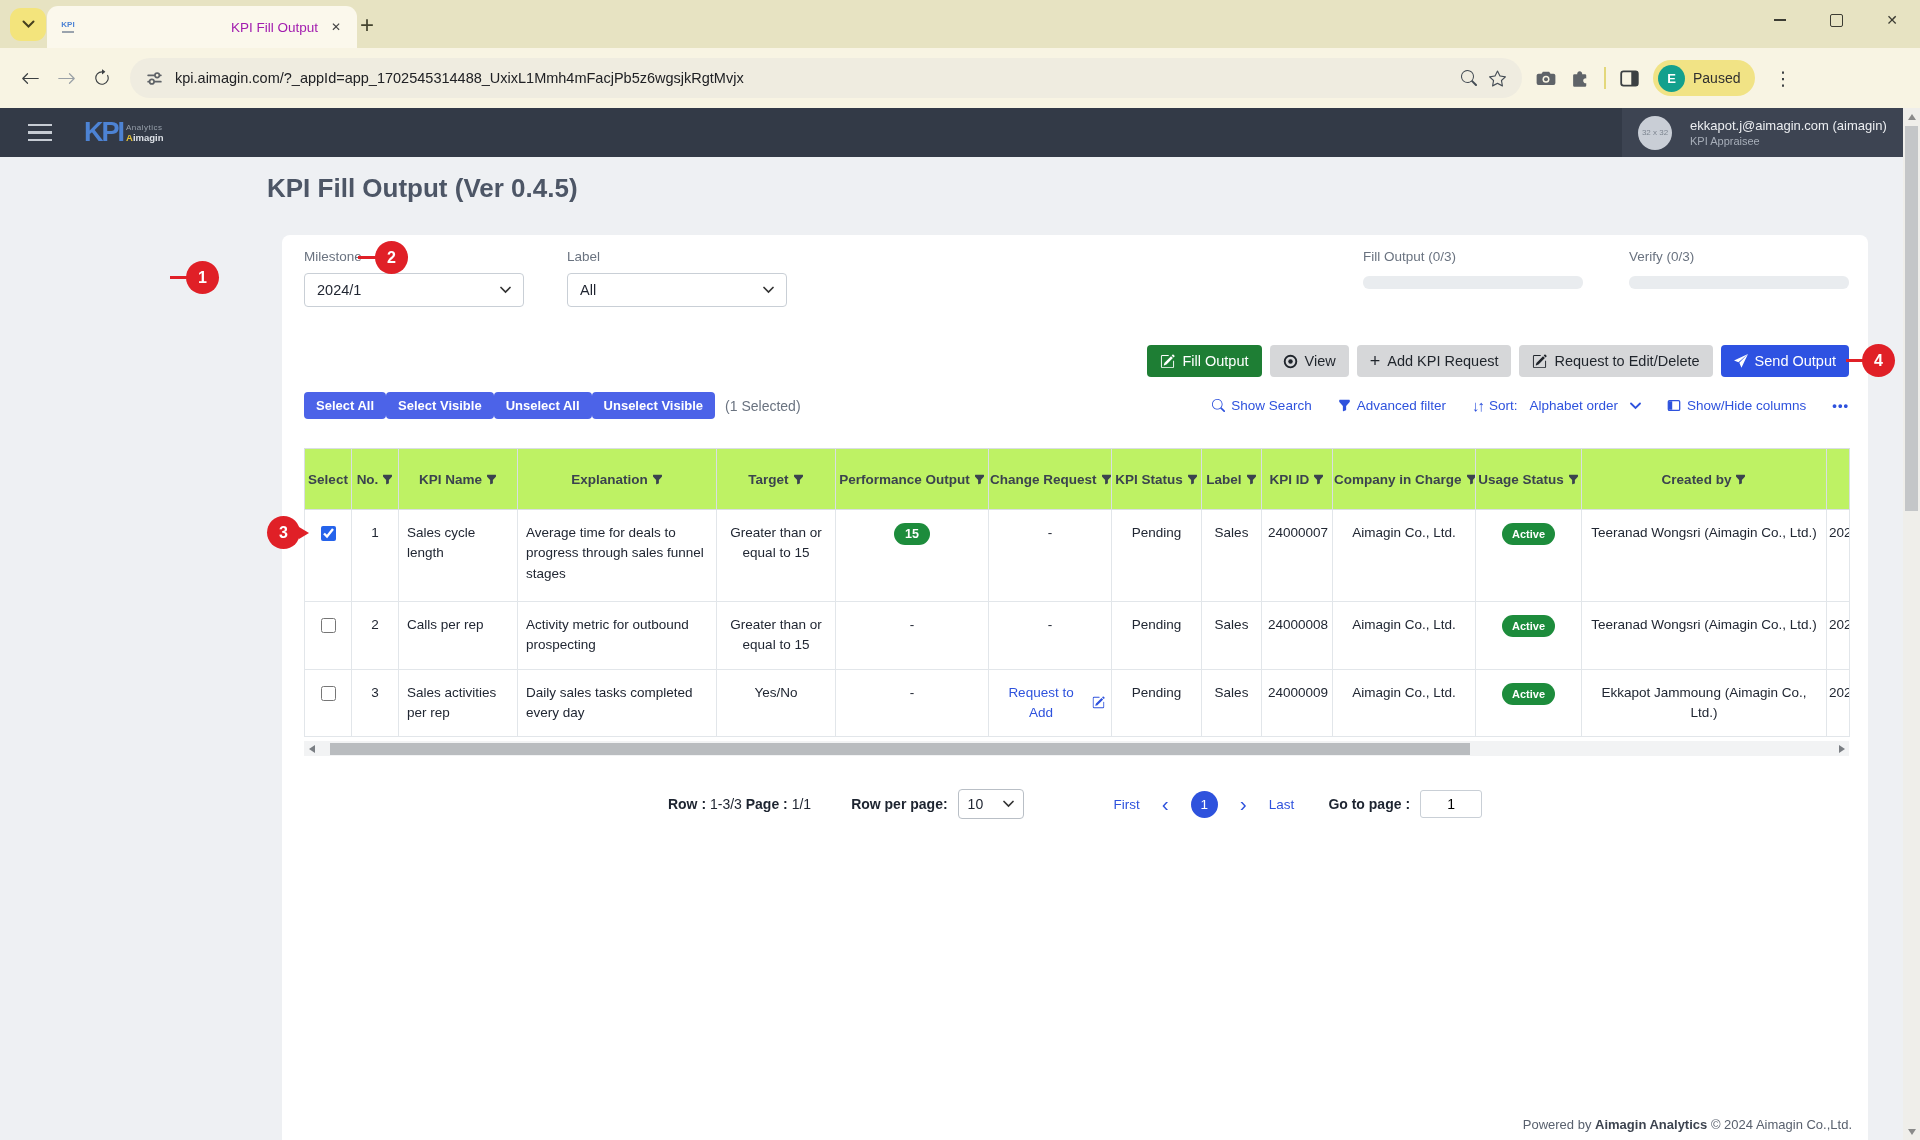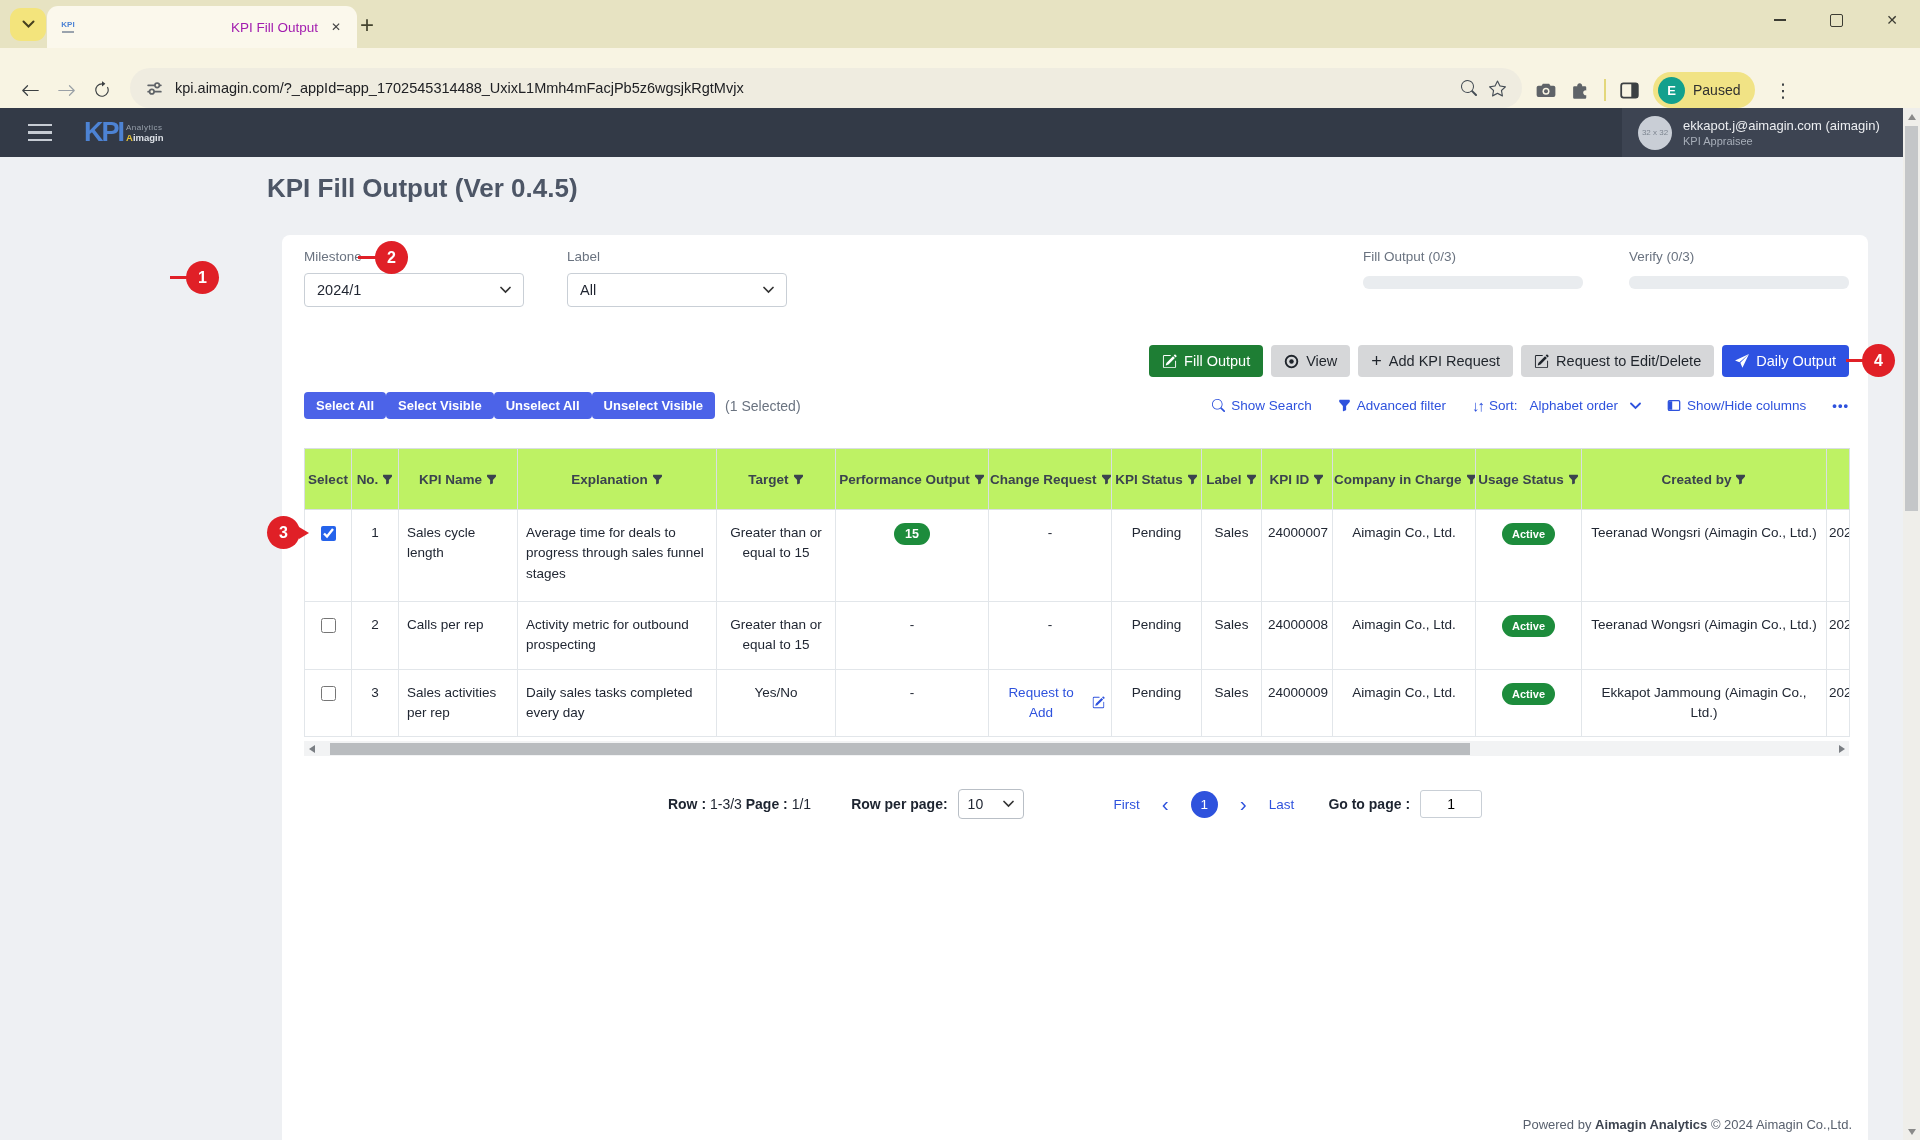--- a/index.html
+++ b/index.html
@@ -19,21 +19,21 @@
   .tab-close{font-size:12px;color:#444;padding:2px 4px;cursor:pointer;}
   .new-tab{position:absolute;left:352px;top:10px;font-size:24px;color:#44442f;font-weight:400;
            width:30px;height:30px;display:flex;align-items:center;justify-content:center;cursor:pointer;}
   .win-controls{position:absolute;right:0;top:0;height:40px;display:flex;}
   .win-btn{width:56px;height:40px;display:flex;align-items:center;justify-content:center;cursor:pointer;}
   .glyph-min{width:12px;height:2px;background:#3c3c33;}
   .glyph-max{width:11px;height:11px;border:1.6px solid #3c3c33;border-radius:2px;}
   .glyph-close{font-size:14px;color:#3c3c33;}
 
   .toolbar{position:absolute;top:48px;left:0;right:0;height:60px;background:#f8f4e3;
-           display:flex;align-items:flex-end;padding:0 12px;box-sizing:border-box;}
+           display:flex;align-items:center;padding:0 12px;box-sizing:border-box;}
   .nav-ic{width:36px;height:36px;display:flex;align-items:center;justify-content:center;cursor:pointer;}
   .omnibox{margin-left:10px;width:1392px;height:40px;background:#efece0;border-radius:20px;
            display:flex;align-items:center;padding:0 16px;box-sizing:border-box;gap:12px;}
   .url-text{flex:1;font-size:14.5px;color:#202124;white-space:nowrap;overflow:hidden;}
   .tb-right{display:flex;align-items:center;margin-left:14px;gap:14px;}
   .tb-divider{width:2px;height:22px;background:#e3d77a;}
   .profile-chip{height:36px;border-radius:18px;background:#f1e385;display:flex;align-items:center;
                 gap:8px;padding:0 15px 0 5px;cursor:pointer;}
   .profile-avatar{width:27px;height:27px;border-radius:50%;background:#13a08d;color:#fff;
                   font-size:13px;font-weight:bold;display:flex;align-items:center;justify-content:center;}
@@ -45,21 +45,21 @@
               display:flex;align-items:center;}
   .hamburger{margin-left:22px;display:flex;flex-direction:column;gap:5px;cursor:pointer;padding:6px;}
   .hamburger span{display:block;width:24px;height:2.5px;background:#c7ccd4;}
   .logo{display:flex;align-items:center;margin-left:26px;cursor:pointer;}
   .logo-kpi{font-size:27px;font-weight:bold;color:#4d83d4;letter-spacing:-2px;line-height:27px;}
   .logo-stack{display:flex;flex-direction:column;margin-left:3px;}
   .logo-analytics{font-size:8px;color:#98a1ac;letter-spacing:.5px;}
   .logo-aimagin{font-size:9.5px;font-weight:bold;color:#dde1e7;}
   .logo-aimagin b{color:#e5c235;}
   .user-box{margin-left:auto;height:100%;width:281px;background:#3d4452;display:flex;
-            align-items:center;gap:11px;padding:0 16px;box-sizing:border-box;cursor:pointer;}
+            align-items:center;gap:18px;padding:0 16px;box-sizing:border-box;cursor:pointer;}
   .avatar{width:34px;height:34px;border-radius:50%;background:#c9ced6;color:#7d8590;font-size:8px;
           display:flex;align-items:center;justify-content:center;flex:none;}
   .user-texts{display:flex;flex-direction:column;align-items:flex-start;flex:1;}
   .user-email{font-size:13px;color:#eceef1;}
   .user-role{font-size:11px;color:#a7aeb9;margin-top:2px;}
 
   
   .vscroll{position:absolute;top:108px;right:0;bottom:0;width:17px;background:#efeeea;}
   .vs-arrow{position:absolute;left:0;width:17px;height:17px;display:flex;align-items:center;justify-content:center;cursor:pointer;}
   .tri-up{width:0;height:0;border-left:4.5px solid transparent;border-right:4.5px solid transparent;border-bottom:6px solid #8a8a8a;}
@@ -324,21 +324,21 @@
         <svg width="15" height="15" viewBox="0 0 16 16" fill="#1f242b">
             <path d="M15.502 1.94a.5.5 0 0 1 0 .706L14.459 3.69l-2-2L13.502.646a.5.5 0 0 1 .707 0l1.293 1.293zm-1.75 2.456-2-2L4.939 9.21a.5.5 0 0 0-.121.196l-.805 2.414a.25.25 0 0 0 .316.316l2.414-.805a.5.5 0 0 0 .196-.12l6.813-6.814z"></path>
             <path d="M1 13.5A1.5 1.5 0 0 0 2.5 15h11a1.5 1.5 0 0 0 1.5-1.5v-6a.5.5 0 0 0-1 0v6a.5.5 0 0 1-.5.5h-11a.5.5 0 0 1-.5-.5v-11a.5.5 0 0 1 .5-.5H9a.5.5 0 0 0 0-1H2.5A1.5 1.5 0 0 0 1 2.5v11z"></path>
           </svg>
         <span>Request to Edit/Delete</span>
       </button>
       <button class="btn btn-blue">
         <svg width="14" height="14" viewBox="0 0 16 16" fill="#fff">
             <path d="M16 0 L0 7.4 l5.1 2 L16 0z M16 0 L6.1 10 l2.4 5.6 L16 0z"></path>
           </svg>
-        <span>Daily Output</span>
+        <span>Send Output</span>
       </button>
     </div>
 
     <div class="selrow">
       <button class="sel-btn">Select All</button>
       <button class="sel-btn">Select Visible</button>
       <button class="sel-btn">Unselect All</button>
       <button class="sel-btn">Unselect Visible</button>
       <span class="selected-count">(1 Selected)</span>
       <div class="tools">

